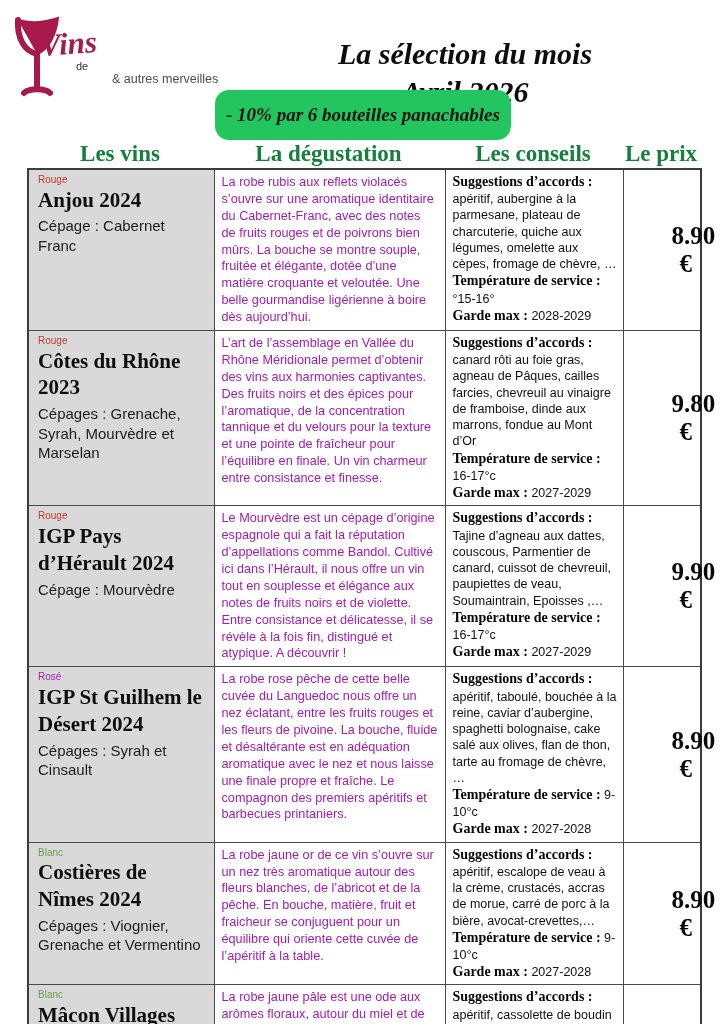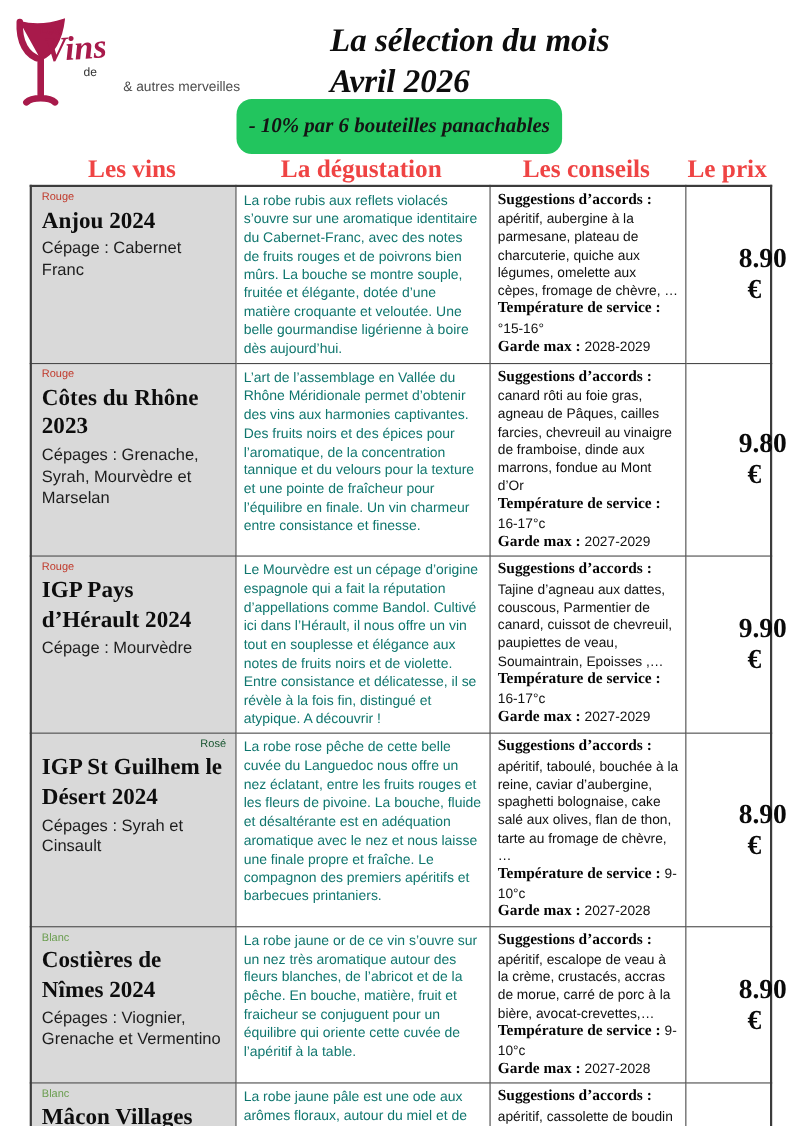--- a/index.html
+++ b/index.html
@@ -12,46 +12,46 @@
   .logo-les  { position:absolute; left:24px; top:10px; font-size:11px; font-weight:bold; }
   .logo-vins { position:absolute; left:28px; top:14px; font-family:"Liberation Serif",serif;
                font-style:italic; font-weight:bold; font-size:31px; transform:rotate(-4deg); }
   .logo-de   { position:absolute; left:64px; top:48px; font-size:11px; color:#333; }
   .logo-name { position:absolute; left:56px; top:0px; font-family:"Liberation Serif",serif;
                font-weight:bold; font-size:46px; letter-spacing:-1px; color:#161616; }
   .logo-tag  { position:absolute; left:100px; top:60px; font-size:12.5px; color:#4d4d4d; }
   .logo-glass { position:absolute; left:0; top:2px; }
 
   
-  .title { position:absolute; left:300px; top:18px; width:330px; 
+  .title { position:absolute; left:300px; top:35px; width:330px; text-align:center;
            font-family:"Liberation Serif",serif; font-weight:bold; font-style:italic;
            font-size:30px; line-height:1.25; color:#0d0d0d; }
 
   
   .badge { position:absolute; left:215px; top:90px; width:296px; height:50px;
            border-radius:14px; display:flex; align-items:center; justify-content:center;
            font-weight:bold; font-style:italic; font-size:19px; color:#141414; }
 
   
   .cols { position:absolute; left:27px; top:141px; width:673px; display:flex;
-          font-family:"Liberation Serif",serif; font-weight:bold; font-size:23px; color:#ef4444; }
+          font-family:"Liberation Serif",serif; font-weight:bold; font-size:23px; color:#15803d; }
   .cols > div { text-align:center; }
   .c1 { width:186px; } .c2 { width:231px; } .c3 { width:178px; } .c4 { width:78px; }
 
   
   table { position:absolute; left:27px; top:168px; width:673px; border-collapse:collapse;
           table-layout:fixed; border:2px solid #3c3c3c; }
   col.w1{width:186px;} col.w2{width:231px;} col.w3{width:178px;} col.w4{width:78px;}
   td { border:1px solid #4a4a4a; vertical-align:top; }
   .vins-cell { background:#d9d9d9; padding:4px 8px 4px 9px; }
   .wtype  { font-size:10px; line-height:1.25; }
   .wname  { font-family:"Liberation Serif",serif; font-weight:bold; font-size:21px;
             line-height:1.28; color:#0d0d0d; }
   .wcep   { font-size:15px; line-height:1.3; margin-top:3px; color:#1c1c1c; }
-  .deg-cell { padding:4px 7px; font-size:12.7px; line-height:1.33; color:#0f766e; }
+  .deg-cell { padding:4px 7px; font-size:12.7px; line-height:1.33; color:#a21caf; }
   .con-cell { padding:3px 6px 3px 7px; font-size:12.5px; line-height:1.3; color:#101010; }
   .cl { font-family:"Liberation Serif",serif; font-weight:bold; font-size:14px; color:#050505; }
   .prix-cell { text-align:center; vertical-align:middle;
                font-family:"Liberation Serif",serif; font-weight:bold; font-size:25px; color:#0a0a0a;padding-left:48px; }
 </style>
 </head>
 <body>
 
 <div class="page">
 
@@ -129,21 +129,21 @@
       <td class="con-cell">
         <div><span class="cl">Suggestions d’accords :</span> <span>Tajine d’agneau aux dattes, couscous, Parmentier de canard, cuissot de chevreuil, paupiettes de veau, Soumaintrain, Epoisses ,…</span></div>
         <div><span class="cl">Température de service :</span> <span>16-17°c</span></div>
         <div><span class="cl">Garde max :</span> <span>2027-2029</span></div>
       </td>
       <td class="prix-cell">9.90 €</td>
     </tr>
 
     <tr style="height:150px;">
       <td class="vins-cell">
-        <div class="wtype" style="color: #14532d; text-align: right;">Rosé</div>
+        <div class="wtype" style="color: #a21caf;">Rosé</div>
         <div class="wname">IGP St Guilhem le Désert 2024</div>
         <div class="wcep">Cépages : Syrah et Cinsault</div>
       </td>
       <td class="deg-cell">La robe rose pêche de cette belle cuvée du Languedoc nous offre un nez éclatant, entre les fruits rouges et les fleurs de pivoine. La bouche, fluide et désaltérante est en adéquation aromatique avec le nez et nous laisse une finale propre et fraîche. Le compagnon des premiers apéritifs et barbecues printaniers.</td>
       <td class="con-cell">
         <div><span class="cl">Suggestions d’accords :</span> <span>apéritif, taboulé, bouchée à la reine, caviar d’aubergine, spaghetti bolognaise, cake salé aux olives, flan de thon, tarte au fromage de chèvre, …</span></div>
         <div><span class="cl">Température de service :</span> <span>9-10°c</span></div>
         <div><span class="cl">Garde max :</span> <span>2027-2028</span></div>
       </td>
       <td class="prix-cell">8.90 €</td>

